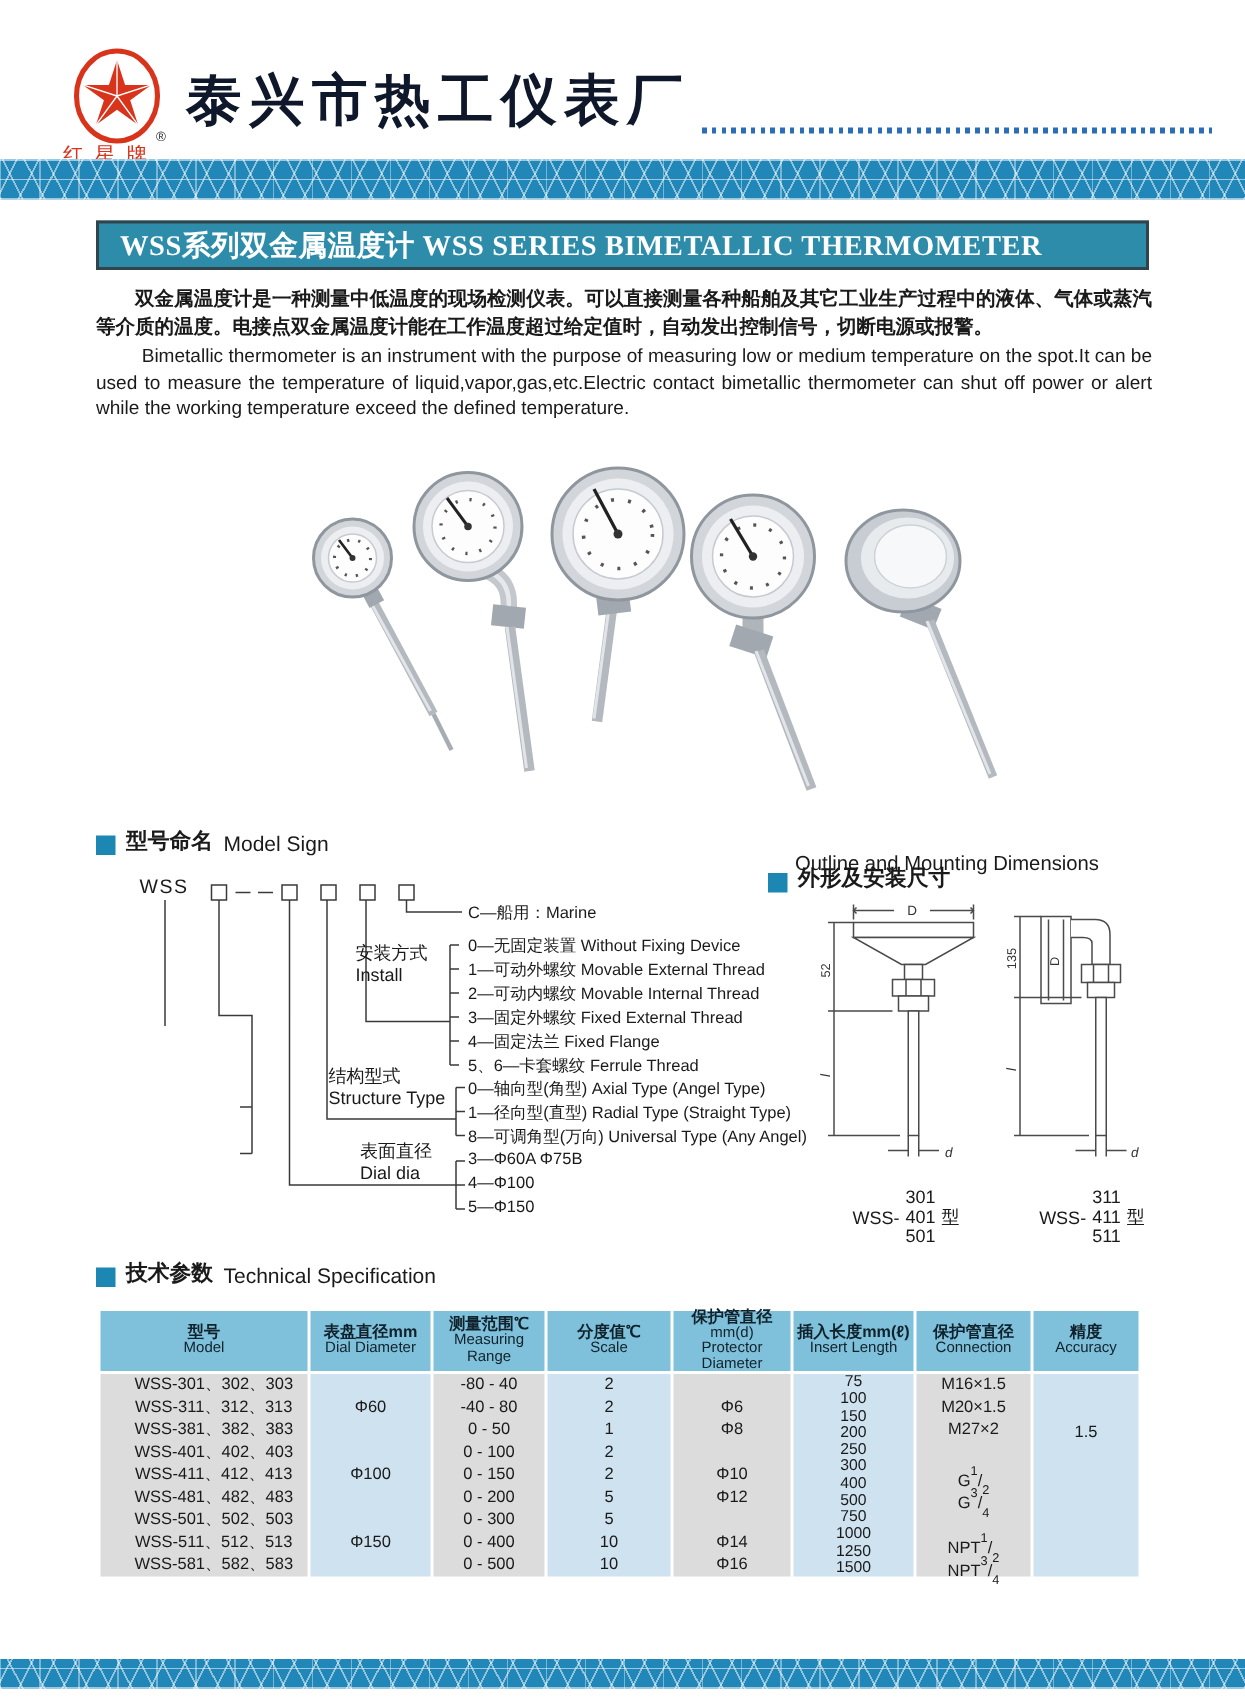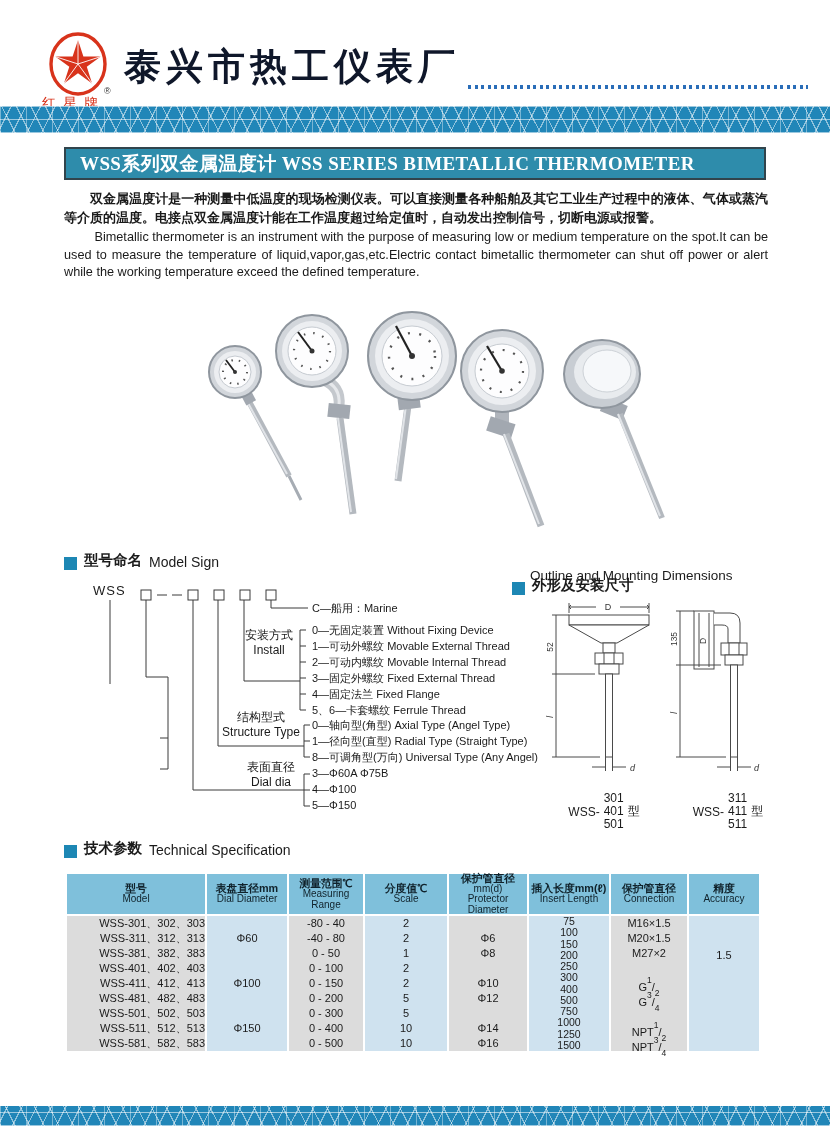--- a/index.html
+++ b/index.html
@@ -40,41 +40,41 @@
   .sec-title{position:absolute;display:flex;align-items:flex-end;gap:7px;white-space:nowrap}
   .bullet{width:13px;height:13px;background:#1d87b4;flex:0 0 auto}
   .sec-cn{font-size:14.5px;font-weight:bold}
   .sec-en{font-size:14px}
 
   
   .ms-diagram{position:absolute;left:64px;top:584px;width:465px;height:236px}
   .ms-diagram svg{position:absolute;left:0;top:0}
   .ms-wss{position:absolute;left:29px;top:-1px;font-size:13px;letter-spacing:1px}
   .ms-item{position:absolute;left:248px;font-size:11px;white-space:nowrap}
-  .ms-label{position:absolute;text-align:center;font-size:12px;line-height:15px}
+  .ms-label{position:absolute;text-align:left;font-size:12px;line-height:15px}
   .ms-leftblock{position:absolute;left:0;top:98px;width:110px;font-size:11.5px;line-height:15.5px;white-space:nowrap}
 
   
   .outline-title2{position:absolute;left:530px;top:568px;font-size:13.5px;white-space:nowrap}
   .drawing{position:absolute}
   svg text{font-family:"Liberation Sans",sans-serif;fill:#333}
   .caption{position:absolute;display:flex;align-items:center;justify-content:center;gap:4px;font-size:12px;width:140px}
   .caption .stack{display:flex;flex-direction:column;align-items:center;line-height:13px}
 
   
   .spec-table{position:absolute;left:67px;top:874px}
   .thead{display:flex;gap:2px;margin-bottom:2px}
   .th{background:#7fc0db;height:40px;display:flex;flex-direction:column;justify-content:center;align-items:center;
       text-align:center;color:#10222b;font-size:10px;line-height:10.5px}
   .th .h-cn{font-size:10.8px;font-weight:bold;line-height:11px}
   .tbody{display:flex;gap:2px}
   .col{height:135px}
   .c-gray{background:#dcdcdc}.c-blue{background:#cfe2ef}
   .line{height:15px;line-height:15px;font-size:11px;text-align:center;white-space:nowrap}
-  .line.model{text-align:right;padding-left:13px}
+  .line.model{text-align:center;padding-left:13px}
   .ins-line{height:11.25px;line-height:11.25px;font-size:10.5px;text-align:center}
   .w1{width:138px}.w2{width:80px}.w3{width:74px}.w4{width:82px}.w5{width:78px}.w6{width:80px}.w7{width:76px}.w8{width:70px}
   .acc{padding-top:32px}
   sup{font-size:8.5px;position:relative;top:-3px}
   sub{font-size:8.5px;position:relative;top:2px}
 </style>
 </head>
 <body>
 
 <div class="page">

